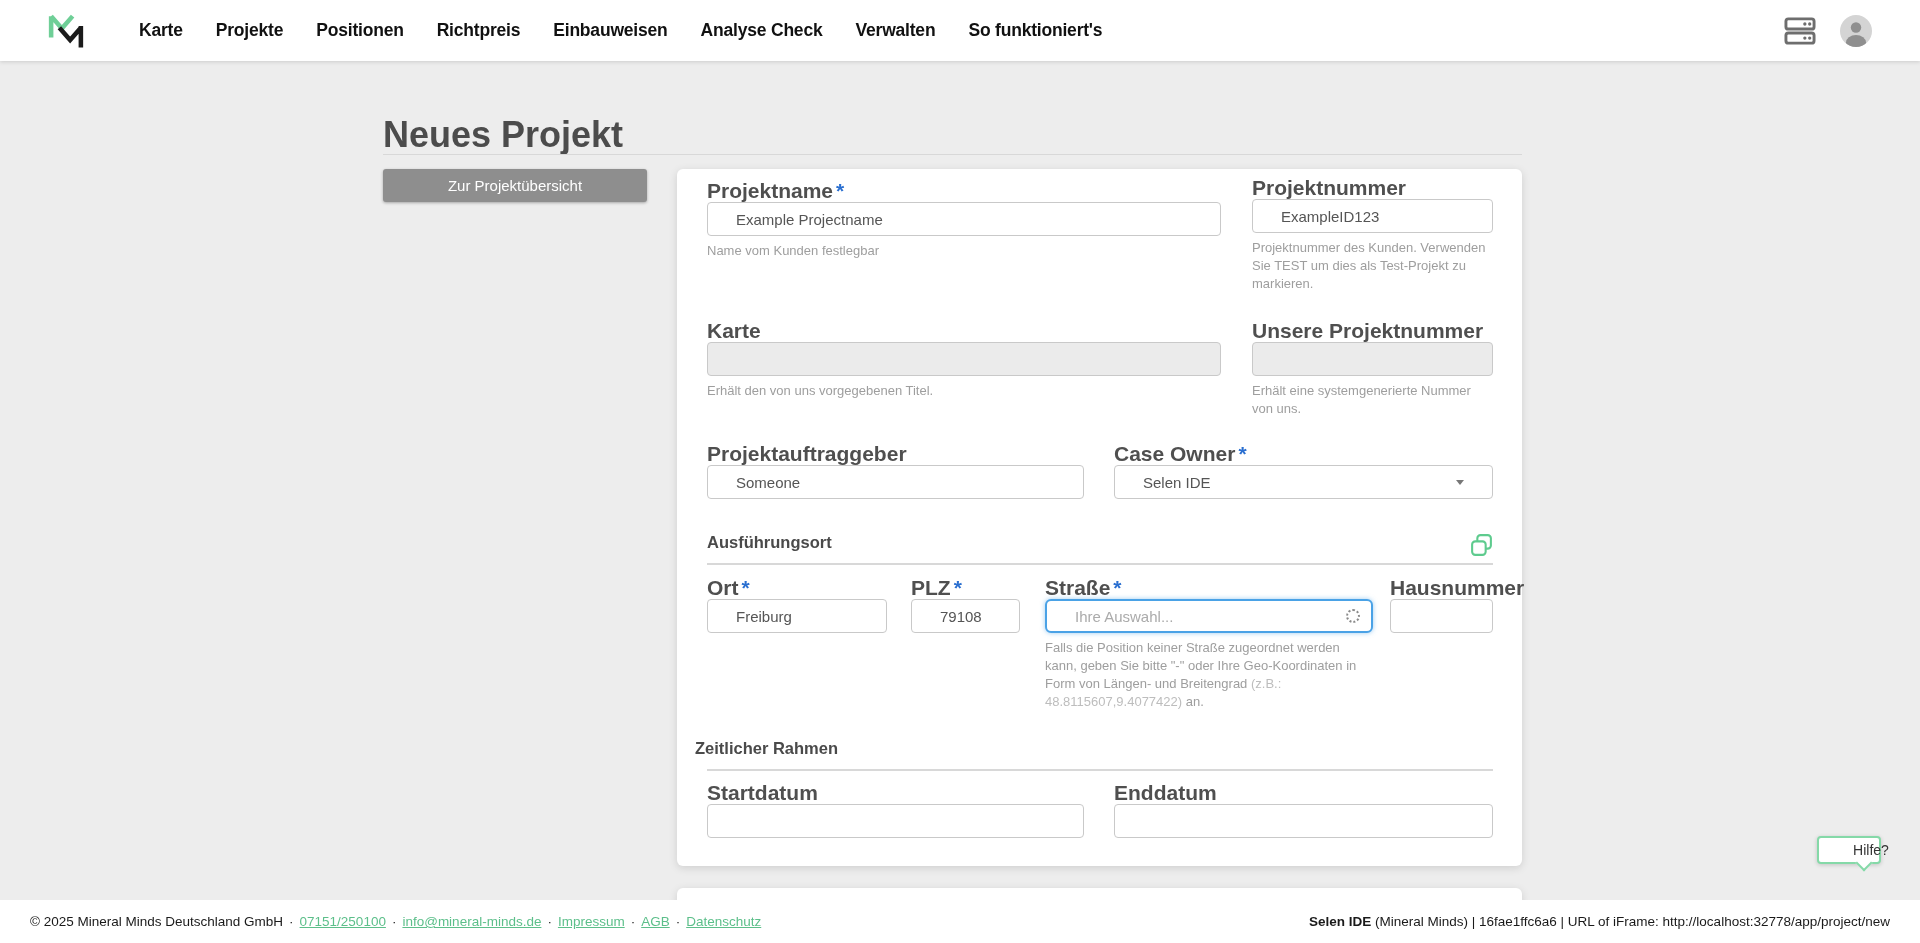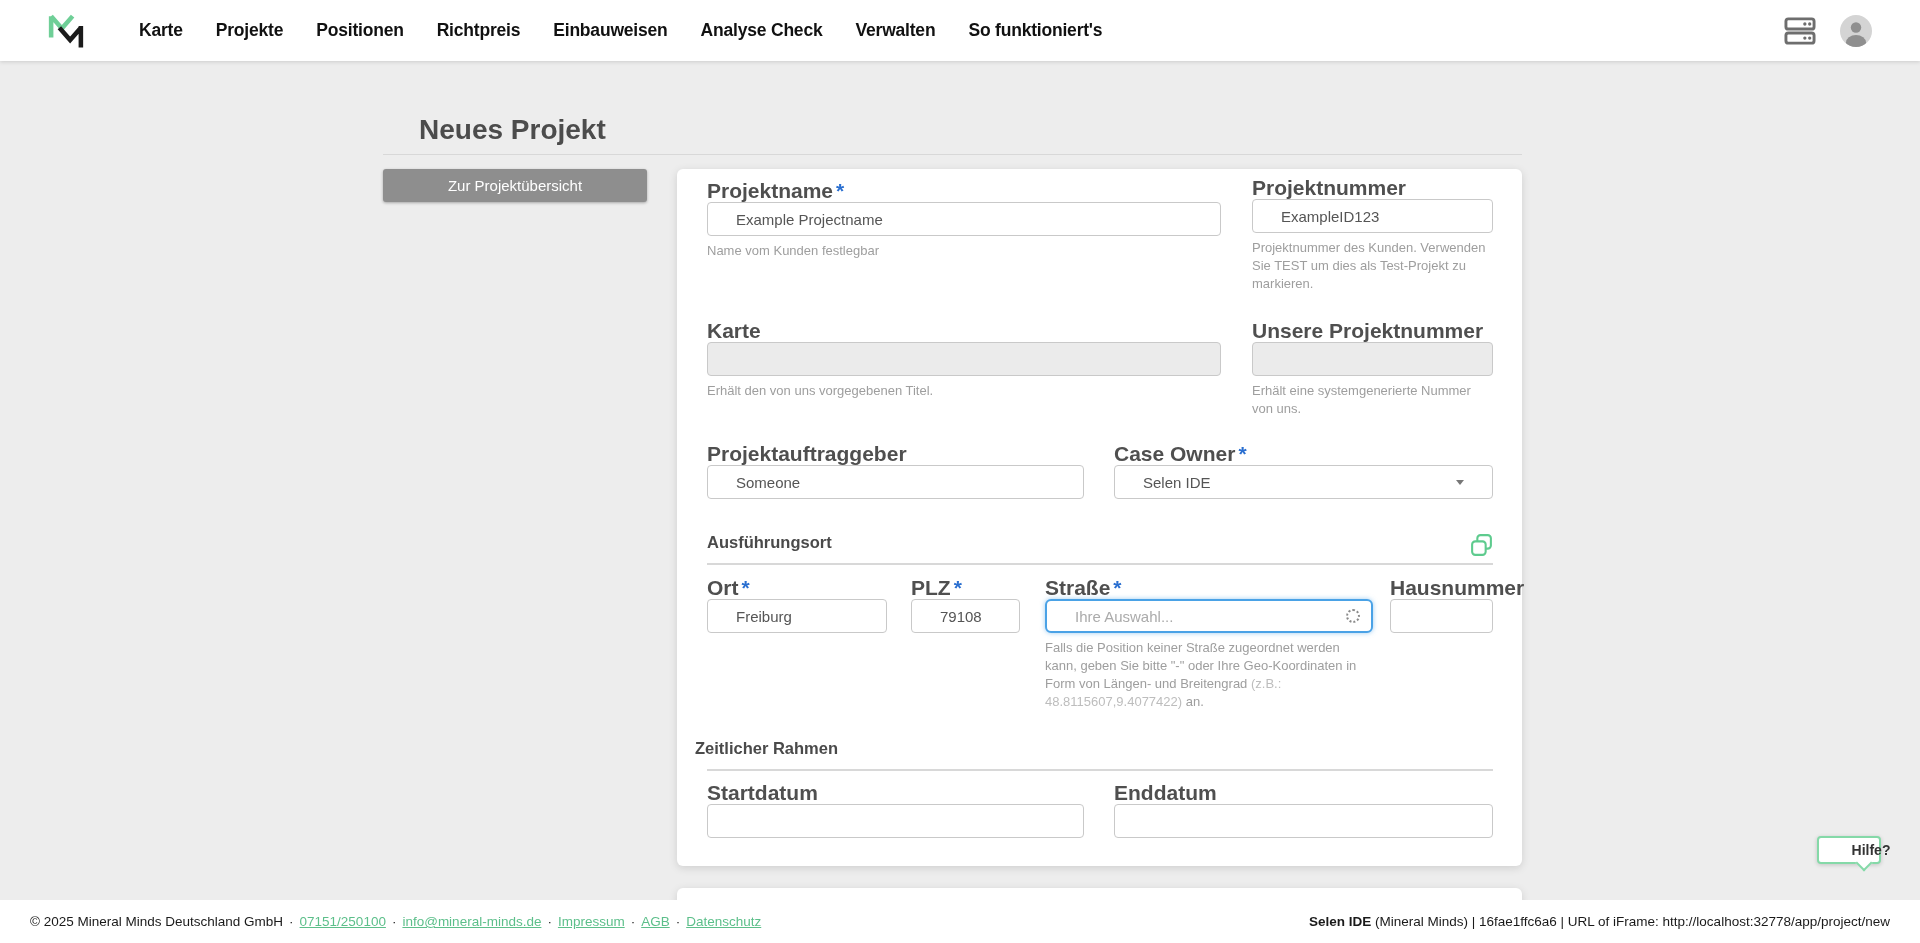--- a/index.html
+++ b/index.html
@@ -25,21 +25,21 @@
   .nav-links a {
     font-size: 17.5px; font-weight: 600; color: #111; text-decoration: none;
     letter-spacing: -0.2px; white-space: nowrap; cursor: pointer;
   }
   .nav-right { margin-left: auto; display: flex; align-items: center; gap: 24px; }
   .icon-btn { cursor: pointer; display: flex; align-items: center; }
 
   
   .main { position: absolute; top: 61px; left: 0; width: 1920px; height: 839px; overflow: hidden; }
 
-  .page-title { position: absolute; left: 383px; top: 53px; font-size: 28px; font-weight: 600; color: #4c4c4c; margin-left: 36px; }
+  .page-title { position: absolute; left: 383px; top: 53px; font-size: 36px; font-weight: 600; color: #4c4c4c; }
   .title-rule { position: absolute; left: 383px; top: 93px; width: 1139px; height: 1px; background: #d8d8d8; }
 
   .back-btn {
     position: absolute; left: 383px; top: 108px; width: 264px; height: 33px;
     background: #8e8e8e; color: #fff; font-size: 15px; line-height: 33px;
     text-align: center; border: none; border-radius: 3px; cursor: pointer;
     box-shadow: 0 1px 3px rgba(0,0,0,.3);
     font-family: inherit;
   }
 
@@ -85,21 +85,21 @@
   }
 
   .section-title { position: absolute; font-size: 16.5px; font-weight: 700; color: #4a4a4a; }
   .section-rule { position: absolute; left: 30px; width: 786px; height: 2px; background: #d8d8d8; }
   .copy-btn { position: absolute; left: 792px; top: 364px; width: 25px; height: 25px; cursor: pointer; }
 
   
   .help-bubble {
     position: absolute; left: 1817px; top: 775px; width: 64px; height: 28px;
     background: #fff; border: 2px solid #85d9a8; border-radius: 4px;
-    font-size: 14px; font-weight: 700; color: #333;
+    font-size: 14px; font-weight: 400; color: #333;
     display: flex; align-items: center; justify-content: center;
     cursor: pointer; box-shadow: 0 1px 4px rgba(0,0,0,.18); z-index: 6; padding-left: 44px;
   }
   .help-bubble::after {
     content: ""; position: absolute; bottom: -7px; right: 9px;
     width: 10px; height: 10px; background: #fff;
     border-right: 2px solid #85d9a8; border-bottom: 2px solid #85d9a8;
     transform: rotate(45deg);
   }
 

